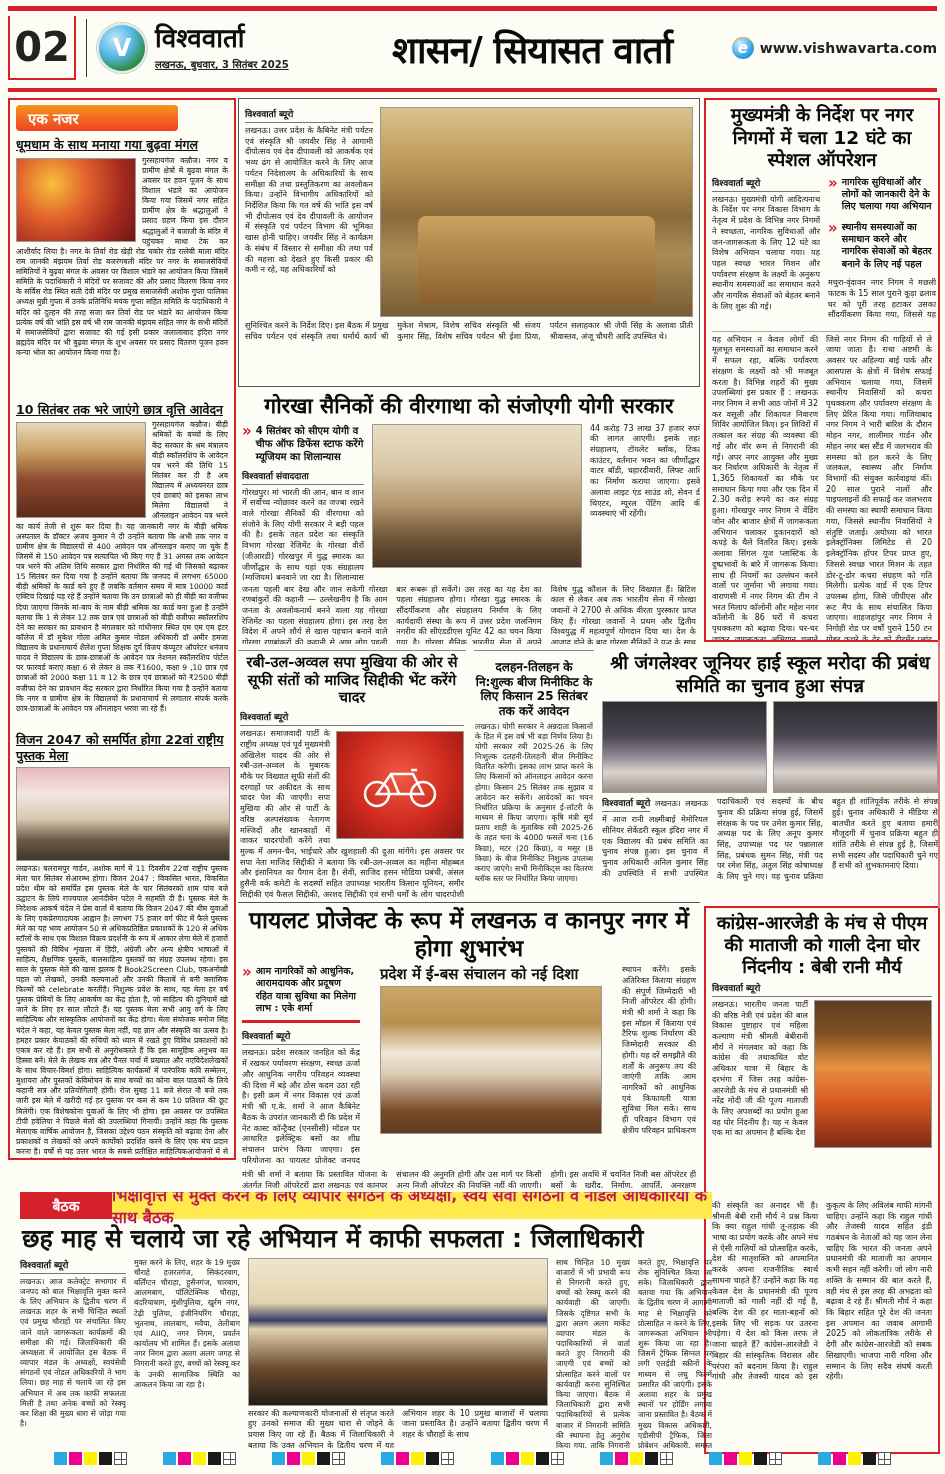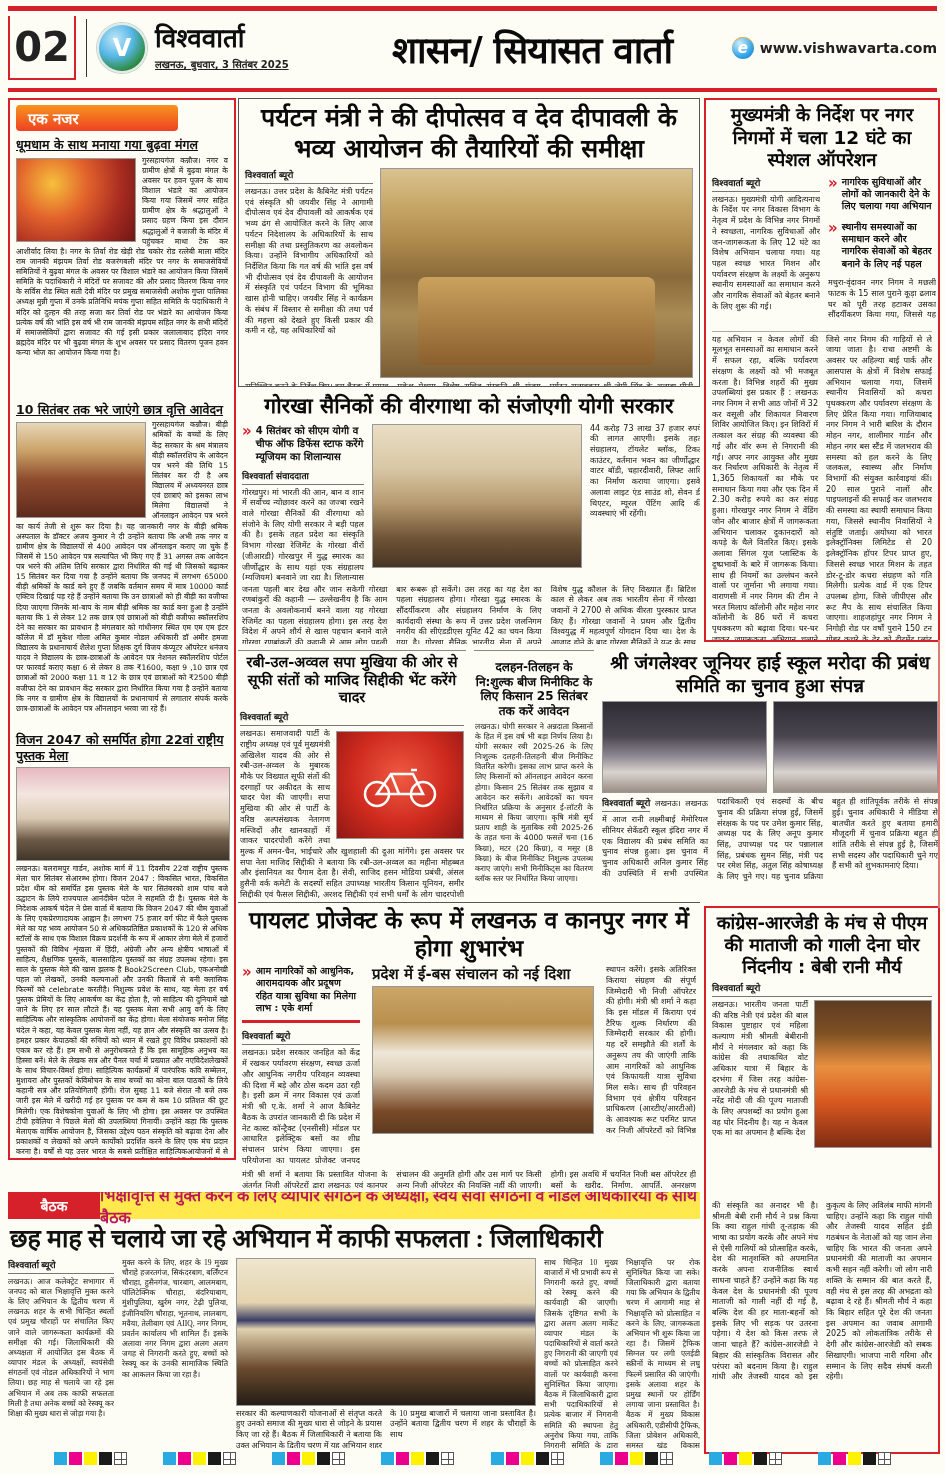--- a/index.html
+++ b/index.html
@@ -92,40 +92,40 @@
       box-sizing:border-box;padding:4px 6px;overflow:hidden;}
   .nagar .headline{font-size:18.5px;}
   .nagar-row{display:flex;gap:8px;margin-top:4px;}
   .nagar-col{width:108px;flex:none;}
   .nagar .bullet{font-size:9.5px;margin-bottom:8px;}
   .nagar-cols{margin-top:4px;height:352px;border-top:1px solid #aaa;padding-top:3px;}
   
   .pilot{position:absolute;left:238px;top:902px;width:462px;height:286px;border-top:1px solid #555;
       box-sizing:border-box;padding:3px 4px;overflow:hidden;}
   .pilot .headline{font-size:23px;}
-  .pilot-row{display:flex;gap:12px;margin-top:3px;}
+  .pilot-row{display:flex;gap:20px;margin-top:3px;}
   .pilot-left{width:118px;flex:none;}
   .pilot-left .bullet{font-size:9.5px;}
   .pilot-rule{height:3px;background:#d6202a;margin:6px 0;}
   .pilot-center{width:222px;flex:none;}
   .subhead{font-size:15px;font-weight:bold;text-align:left;line-height:1.2;margin-bottom:3px;}
   .ph-ebus{width:220px;height:146px;
       background:linear-gradient(180deg,#caa768 0%,#b98f4e 25%,#efe7d8 45%,#d8cbb2 60%,#7a4a28 85%,#5d3a20 100%);}
   .pilot-right{flex:1;}
   .pilot-bottom{margin-top:4px;height:78px;}
   
   .congress{position:absolute;left:704px;top:906px;width:236px;height:548px;border:2px solid #d6202a;
       box-sizing:border-box;padding:4px 6px;overflow:hidden;}
   .congress .headline{font-size:18px;margin-bottom:3px;}
   .ph-minister{float:right;width:116px;height:146px;margin:0 0 4px 6px;
       background:linear-gradient(180deg,#5e3c22 0%,#7e5023 22%,#e8903f 45%,#d6571f 70%,#7e2c14 100%);}
   .congress-intro{height:198px;overflow:hidden;}
   .congress-cols{height:268px;margin-top:3px;}
   
-  .baithak{position:absolute;left:8px;top:1192px;width:692px;height:256px;box-sizing:border-box;overflow:hidden;font-family:Liberation Serif, serif;}
+  .baithak{position:absolute;left:20px;top:1192px;width:692px;height:256px;box-sizing:border-box;overflow:hidden;}
   .band{display:flex;height:27px;align-items:stretch;}
   .band-label{width:92px;background:#d6202a;color:#fff;font-weight:bold;font-size:14px;
       display:flex;align-items:center;justify-content:center;flex:none;}
   .band-strip{flex:1;background:#ffe94d;display:flex;align-items:center;justify-content:center;
       font-size:16px;font-weight:bold;color:#be185d;}
   .baithak-head{font-size:25px;font-weight:bold;line-height:1.15;margin:6px 0 4px 2px;}
   .baithak-row{display:flex;gap:8px;}
   .b-col{width:106px;flex:none;font-size:7.6px;}
   .b-photo-wrap{width:300px;flex:none;}
   .ph-collectorate{width:298px;height:146px;
@@ -184,21 +184,20 @@
       </div>
     </div>
     <div>
       <div class="sb-head">विजन 2047 को समर्पित होगा 22वां राष्ट्रीय पुस्तक मेला</div>
       <div class="ph ph-bookfair"></div>
       <div class="sb-body" style="height:330px">लखनऊ। बलरामपुर गार्डन, अशोक मार्ग में 11 दिवसीय 22वां राष्ट्रीय पुस्तक मेला चार सितंबर सेआरम्भ होगा। विजन 2047 : विकसित भारत, विकसित प्रदेश थीम को समर्पित इस पुस्तक मेले के चार सितंबरको शाम पांच बजे उद्घाटन के लिये राज्यपाल आनंदीबेन पटेल ने सहमति दी है। पुस्तक मेले के निदेशक आकर्ष चंदेल ने प्रेस वार्ता में बताया कि विजन 2047 की थीम युवाओं के लिए एकप्रेरणादायक आह्वान है। लगभग 75 हजार वर्ग फीट में फैले पुस्तक मेले का यह भव्य आयोजन 50 से अधिकप्रतिष्ठित प्रकाशकों के 120 से अधिक स्टॉलों के साथ एक विशाल विक्रय प्रदर्शनी के रूप में आकार लेगा मेले में हजारों पुस्तकों की विविध शृंखला में हिंदी, अंग्रेजी और अन्य क्षेत्रीय भाषाओं में साहित्य, शैक्षणिक पुस्तकें, बालसाहित्य पुस्तकों का संग्रह उपलब्ध रहेगा। इस साल के पुस्तक मेले की खास झलक है Book2Screen Club, एकअनोखी पहल जो लेखकों, उनकी कल्पनाओं और उनकी किताबें से बनी क्लासिक फिल्मों को celebrate करतीहै। निशुल्क प्रवेश के साथ, यह मेला हर वर्ष पुस्तक प्रेमियों के लिए आकर्षण का केंद्र होता है, जो साहित्य की दुनियामें खो जाने के लिए हर साल लौटते हैं। यह पुस्तक मेला सभी आयु वर्ग के लिए साहित्यिक और सांस्कृतिक आयोजनों का केंद्र होगा। मेला संयोजक मनोज सिंह चंदेल ने कहा, यह केवल पुस्तक मेला नहीं, यह ज्ञान और संस्कृति का उत्सव है। हमहर प्रकार केपाठकों की रुचियों को ध्यान में रखते हुए विविध प्रकाशनों को एकत्र कर रहे हैं। हम सभी से अनुरोधकरते हैं कि इस सामूहिक अनुभव का हिस्सा बनें। मेले के लेखक सत्र और पैनल चर्चा में प्रख्यात और नएविदेशलेखकों के साथ विचार-विमर्श होगा। साहित्यिक कार्यक्रमों में पारंपरिक कवि सम्मेलन, मुशायरा और पुस्तकों केविमोचन के साथ बच्चों का कोना बाल पाठकों के लिये कहानी सत्र और प्रतियोगिताएँ होंगी। रोज सुबह 11 बजे सेरात नौ बजे तक जारी इस मेले में खरीदी गई हर पुस्तक पर कम से कम 10 प्रतिशत की छूट मिलेगी। एक विशेषकोना युवाओं के लिए भी होगा। इस अवसर पर उपस्थित टीपी हवेलिया ने पिछले मेलों की उपलब्धियां गिनायीं। उन्होंने कहा कि पुस्तक मेलाएक वार्षिक आयोजन है, जिसका उद्देश्य पठन संस्कृति को बढ़ावा देना और प्रकाशकों व लेखकों को अपने कार्योंको प्रदर्शित करने के लिए एक मंच प्रदान करना है। वर्षों से यह उत्तर भारत के सबसे प्रतीक्षित साहित्यिकआयोजनों में से एक है। पुस्तक मेले के सहयोगी संस्थान रूपी मेंट्रो, रेडियोसिटी, ओरिजिंस, किरण फाउंडेशन, ज्वाइन हैंडस फाउंडेशनली क्लॉगन और विश्वम फाउंडेशन हैं।</div>
     </div>
   </div>
 
   <div class="paryatan">
-    <div class="headline">पर्यटन मंत्री ने की दीपोत्सव व देव दीपावली के भव्य आयोजन की तैयारियों की समीक्षा</div>
     <div class="pary-row">
       <div class="pary-left">
         <div class="byline">विश्ववार्ता ब्यूरो</div>
         <div class="body" style="height:190px">लखनऊ। उत्तर प्रदेश के कैबिनेट मंत्री पर्यटन एवं संस्कृति श्री जयवीर सिंह ने आगामी दीपोत्सव एवं देव दीपावली को आकर्षक एवं भव्य ढंग से आयोजित करने के लिए आज पर्यटन निदेशालय के अधिकारियों के साथ समीक्षा की तथा प्रस्तुतिकरण का अवलोकन किया। उन्होंने विभागीय अधिकारियों को निर्देशित किया कि गत वर्ष की भांति इस वर्ष भी दीपोत्सव एवं देव दीपावली के आयोजन में संस्कृति एवं पर्यटन विभाग की भूमिका खास होनी चाहिए। जयवीर सिंह ने कार्यक्रम के संबंध में विस्तार से समीक्षा की तथा पर्व की महत्ता को देखते हुए किसी प्रकार की कमी न रहे, यह अधिकारियों को</div>
       </div>
       <div class="ph ph-meeting"></div>
     </div>
     <div class="body cols3 pary-bottom">सुनिश्चित करने के निर्देश दिए। इस बैठक में प्रमुख सचिव पर्यटन एवं संस्कृति तथा धर्मार्थ कार्य श्री मुकेश मेश्राम, विशेष सचिव संस्कृति श्री संजय कुमार सिंह, विशेष सचिव पर्यटन श्री ईशा प्रिया, पर्यटन सलाहकार श्री जेपी सिंह के अलावा प्रीती श्रीवास्तव, अंजू चौधरी आदि उपस्थित थे।</div>
   </div>
 

